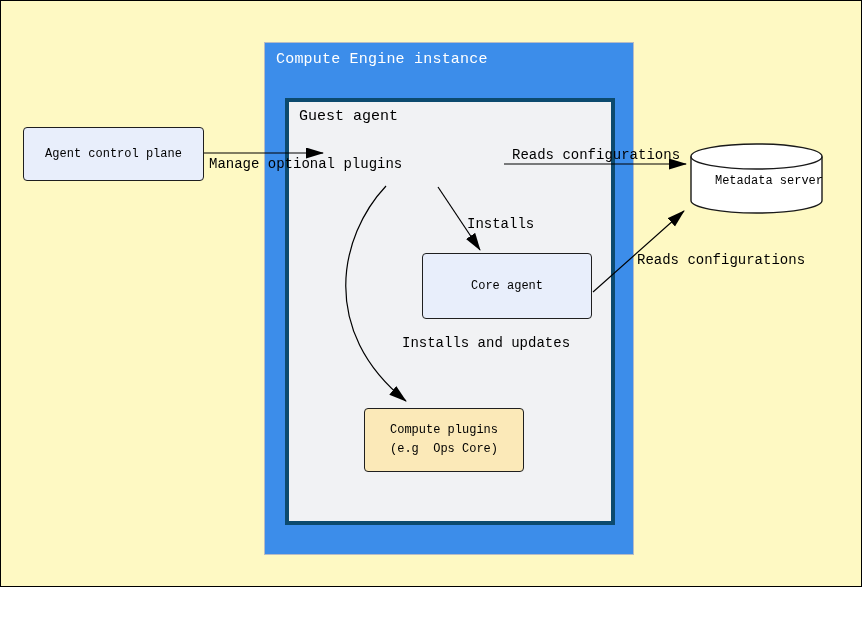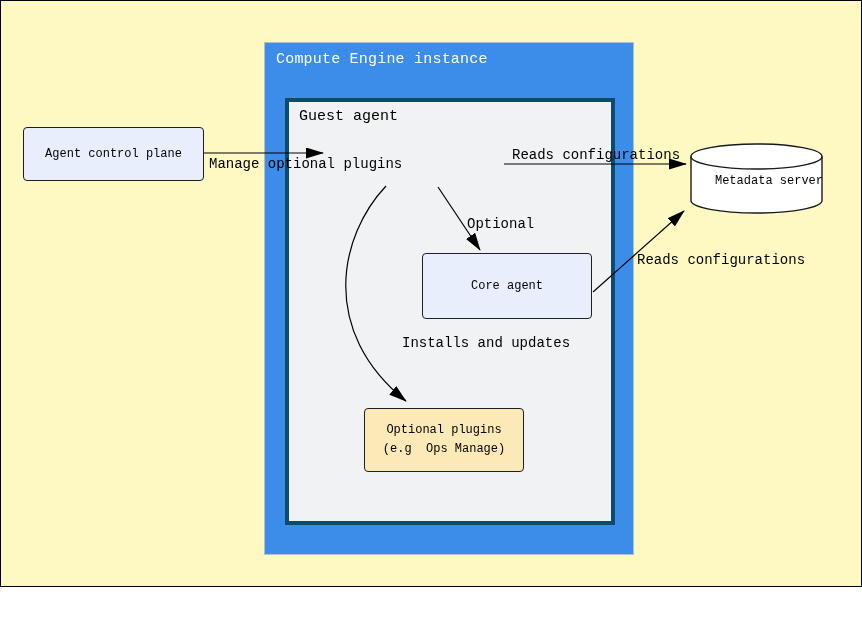--- a/index.html
+++ b/index.html
@@ -91,22 +91,22 @@
   <div class="node node-blue" id="node-agent-control-plane">
     <span>Agent control plane</span>
   </div>
 
 
   <div class="node node-blue" id="node-core-plugin">
     <span>Core agent</span>
   </div>
 
   <div class="node node-yellow" id="node-optional-plugins">
-    <span>Optional plugins</span>
-    <span>(e.g  Ops Manage)</span>
+    <span>Compute plugins</span>
+    <span>(e.g  Ops Core)</span>
   </div>
 
   <div class="cylinder">
     <svg width="133" height="71" viewBox="0 0 133 71">
       <path d="M1,13.5 C1,6.6 30.3,1 66.5,1 C102.7,1 132,6.6 132,13.5
                L132,57.5 C132,64.4 102.7,70 66.5,70 C30.3,70 1,64.4 1,57.5 Z" fill="#ffffff" stroke="#1a1a1a" stroke-width="1.4"></path>
       <path d="M1,13.5 C1,20.4 30.3,26 66.5,26 C102.7,26 132,20.4 132,13.5" fill="none" stroke="#1a1a1a" stroke-width="1.4"></path>
     </svg>
     <div class="cylinder-label">Metadata server</div>
   </div>
@@ -119,17 +119,17 @@
     </defs>
     <path d="M203,152 L322,152" fill="none" stroke="#000" stroke-width="1.2" marker-end="url(#arrowhead)"></path>
     <path d="M503,163 L685,163" fill="none" stroke="#000" stroke-width="1.2" marker-end="url(#arrowhead)"></path>
     <path d="M437,186 L479,249" fill="none" stroke="#000" stroke-width="1.2" marker-end="url(#arrowhead)"></path>
     <path d="M385,185 C338,235 318,330 405,400" fill="none" stroke="#000" stroke-width="1.2" marker-end="url(#arrowhead)"></path>
     <path d="M592,291 L683,210" fill="none" stroke="#000" stroke-width="1.2" marker-end="url(#arrowhead)"></path>
   </svg>
 
   <div class="edge-label" id="label-manage-optional">Manage optional plugins</div>
   <div class="edge-label" id="label-reads-config-1">Reads configurations</div>
-  <div class="edge-label" id="label-manages">Optional</div>
+  <div class="edge-label" id="label-manages">Installs</div>
   <div class="edge-label" id="label-installs-updates">Installs and updates</div>
   <div class="edge-label" id="label-reads-config-2">Reads configurations</div>
 
 </div>
 
 </body></html>

